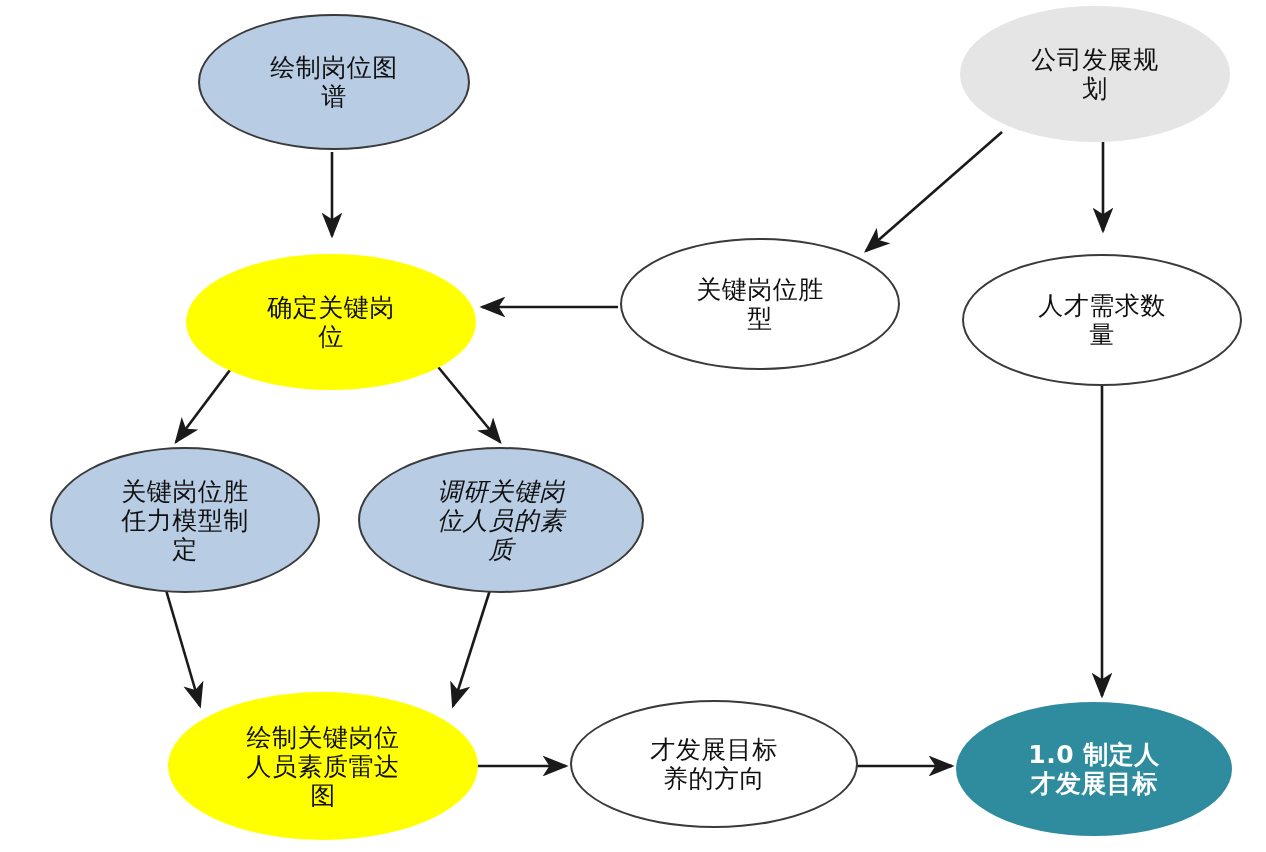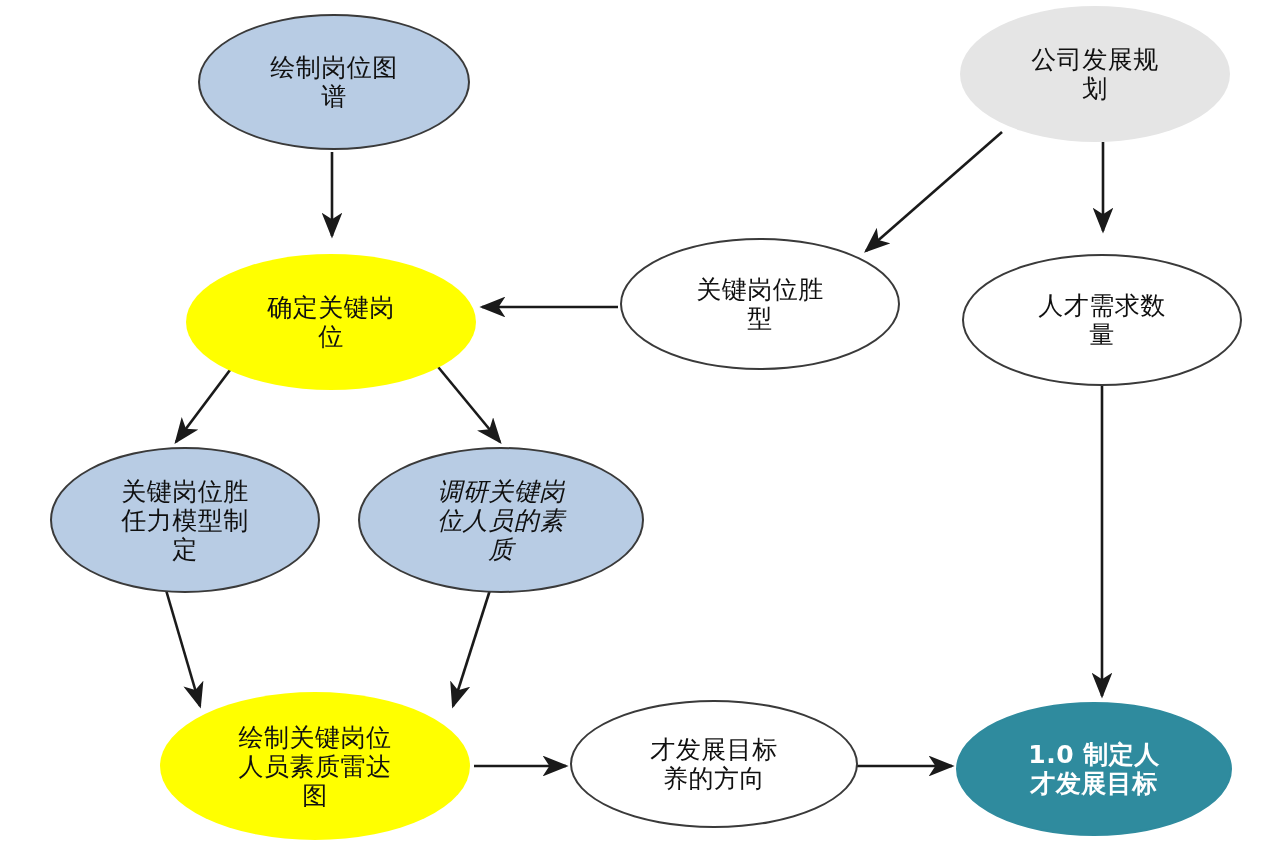--- a/index.html
+++ b/index.html
@@ -128,21 +128,21 @@
       <div class="node n-blue" style="left: 50px; top: 447px; width: 270px; height: 146px;">
         <span class="label">关键岗位胜
 任力模型制
 定</span>
       </div>
       <div class="node n-blue" style="left: 358px; top: 447px; width: 286px; height: 146px; font-style: italic;">
         <span class="label">调研关键岗
 位人员的素
 质</span>
       </div>
-      <div class="node n-yellow" style="left: 160px; top: 692px; width: 310px; height: 148px;">
+      <div class="node n-yellow" style="left: 168px; top: 692px; width: 310px; height: 148px;">
         <span class="label">绘制关键岗位
 人员素质雷达
 图</span>
       </div>
       <div class="node n-white" style="left: 570px; top: 700px; width: 288px; height: 128px;">
         <span class="label">才发展目标
 养的方向</span>
       </div>
       <div class="node n-teal" style="left: 956px; top: 702px; width: 276px; height: 134px;">
         <span class="label">1.0 制定人

